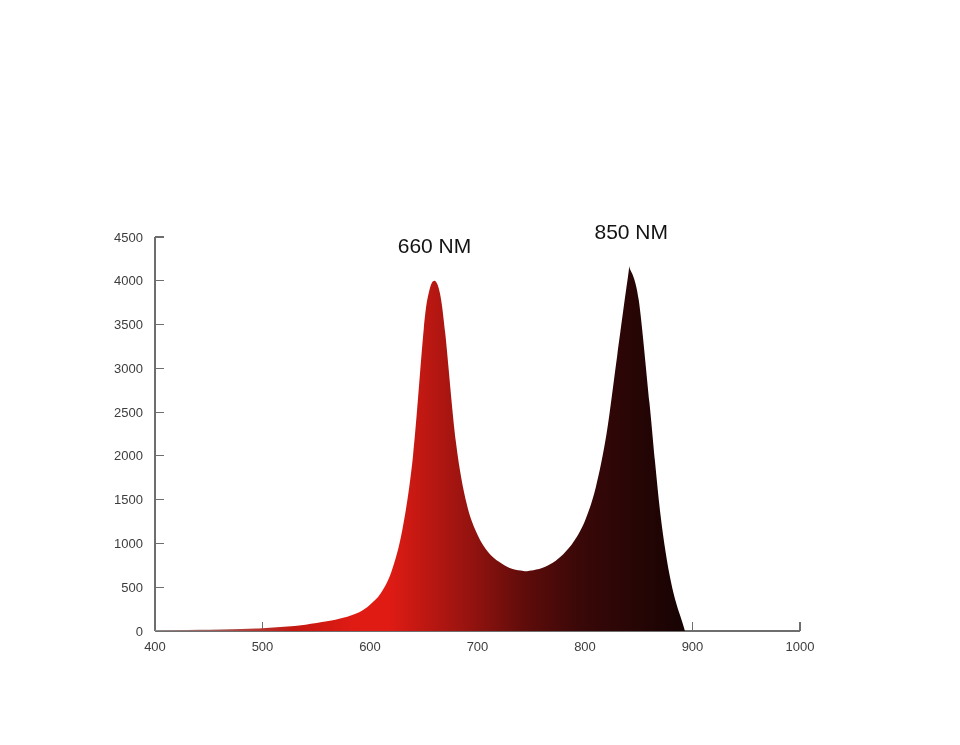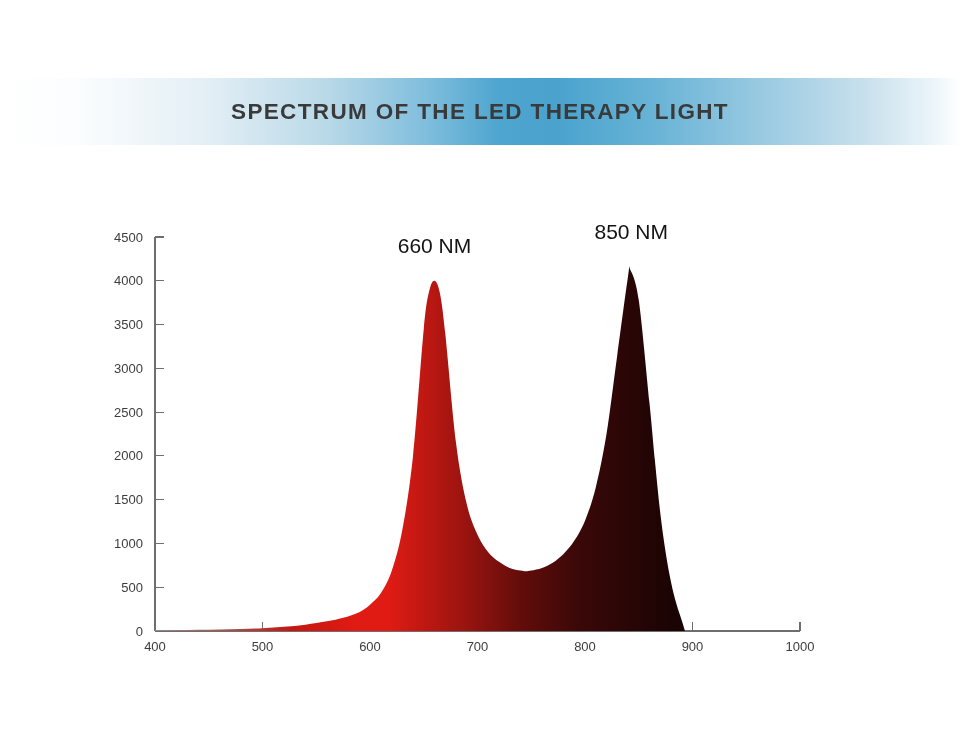--- a/index.html
+++ b/index.html
@@ -88,23 +88,20 @@
     font-size: 21px;
     fill: #131313;
     text-anchor: middle;
   }
 </style>
 </head>
 <body>
 
 <div id="slide">
 
-  <div id="title-band">
-    <div id="title-text">SPECTRUM OF THE LED THERAPY LIGHT</div>
-  </div>
 
   <div id="chart-wrap">
     <svg id="chart-svg" viewBox="0 0 960 470">
       <defs>
         <linearGradient id="spectrumFill" x1="155" y1="0" x2="684.975" y2="0" gradientUnits="userSpaceOnUse">
 
         <stop offset="0%" stop-color="#8c8c8c"></stop>
             <stop offset="26%" stop-color="#c41710"></stop>
             <stop offset="38%" stop-color="#e01b14"></stop>
             <stop offset="44%" stop-color="#e01b14"></stop>

